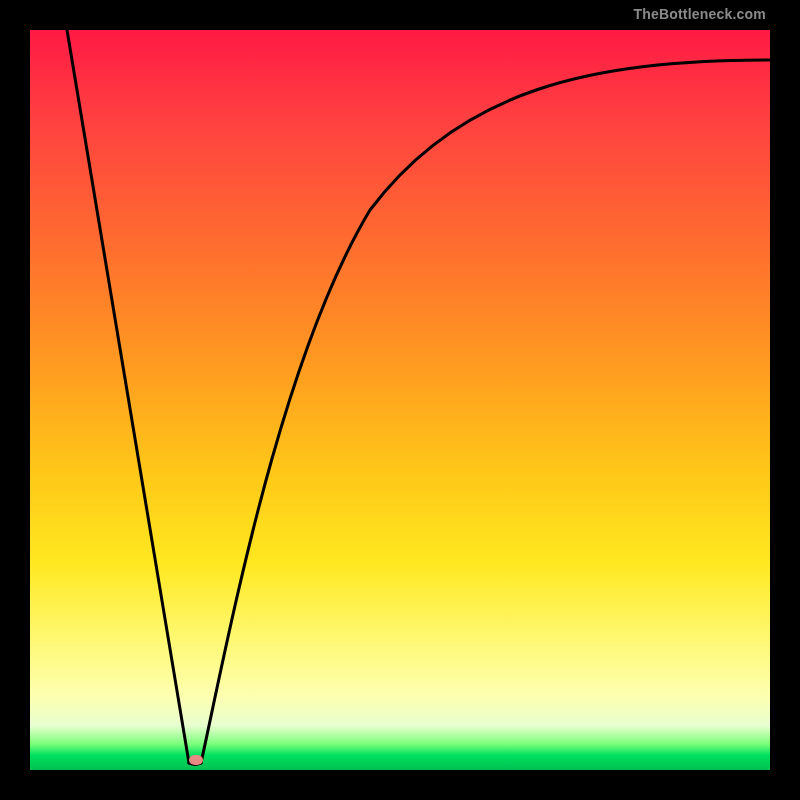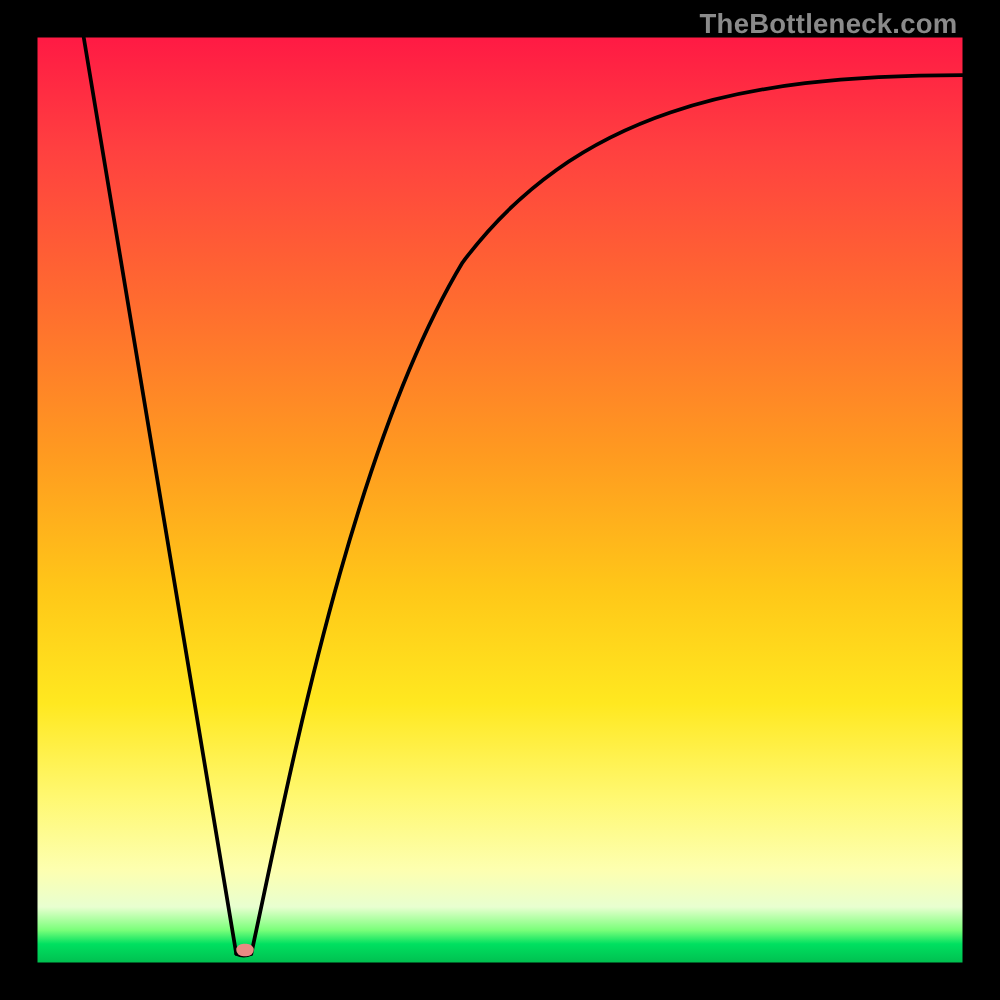--- a/index.html
+++ b/index.html
@@ -38,21 +38,21 @@
       #7aff7a 96.5%,
       #00e060 98%,
       #00c050 100%
     );
   }
   .watermark {
     position: absolute;
     top: 6px;
     right: 34px;
     color: #8a8a8a;
-    font-size: 22px;
+    font-size: 14px;
     font-weight: 600;
     letter-spacing: 0.2px;
     font-family: Arial, Helvetica, sans-serif;
   }
   svg.curve {
     position: absolute;
     left: 0;
     top: 0;
     width: 740px;
     height: 740px;

